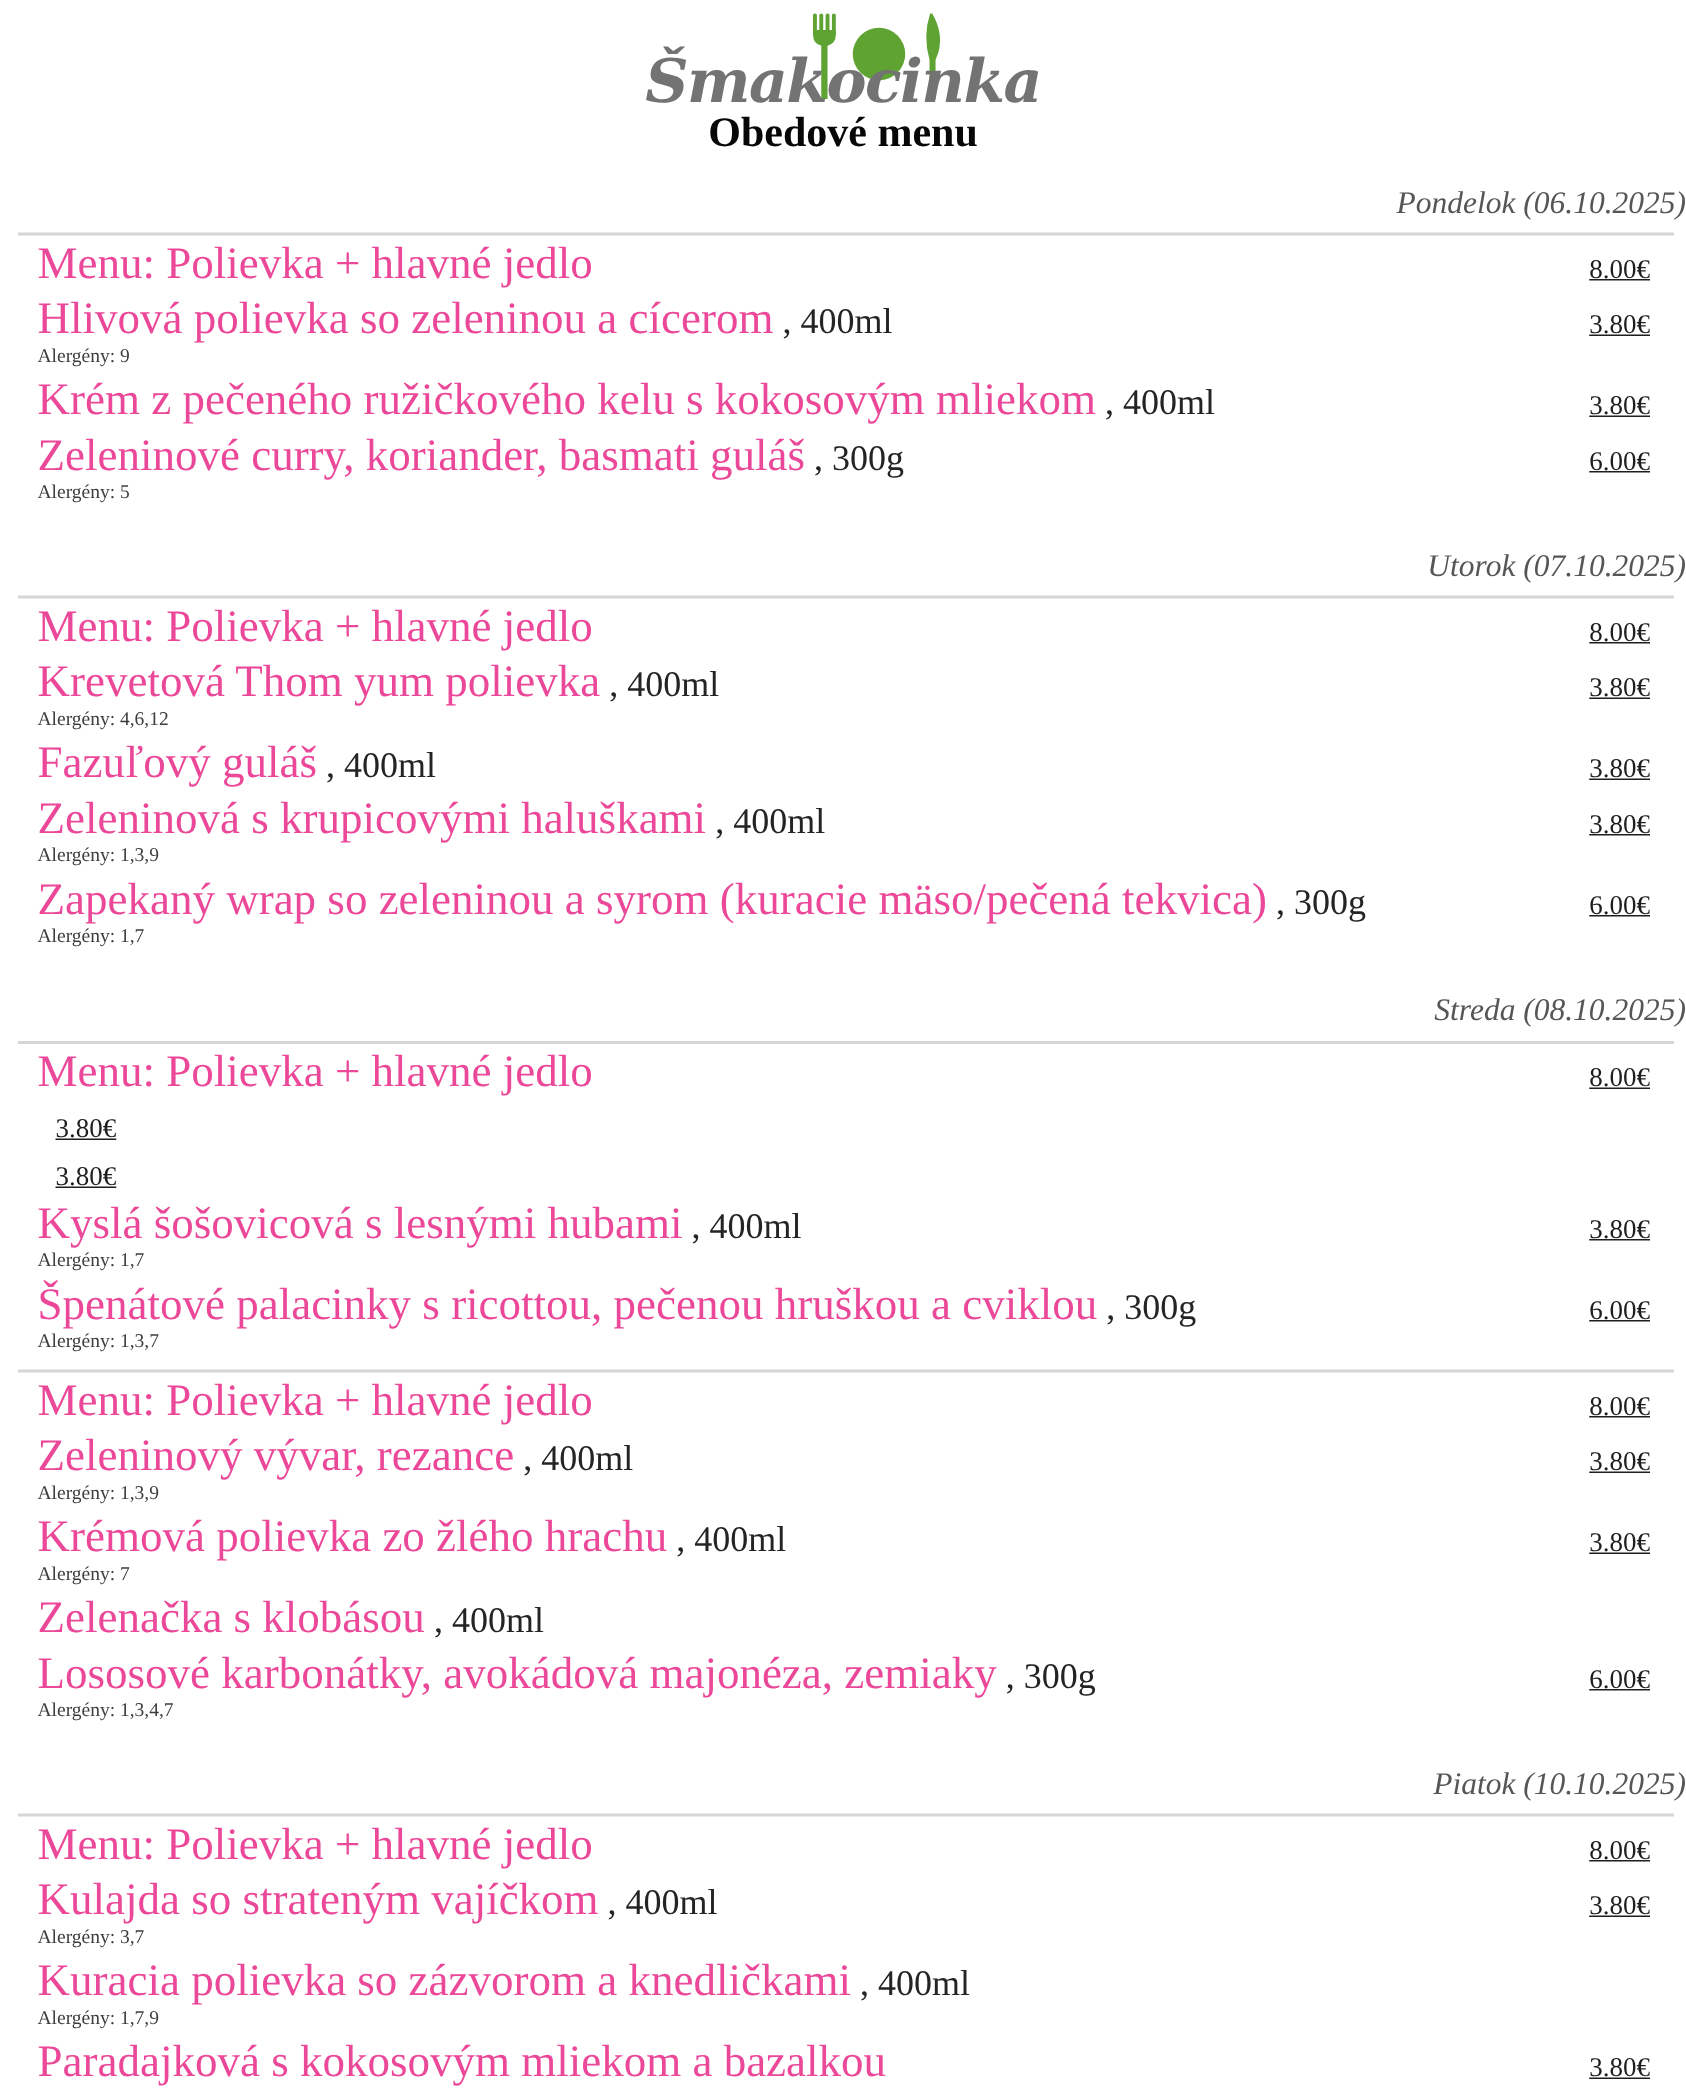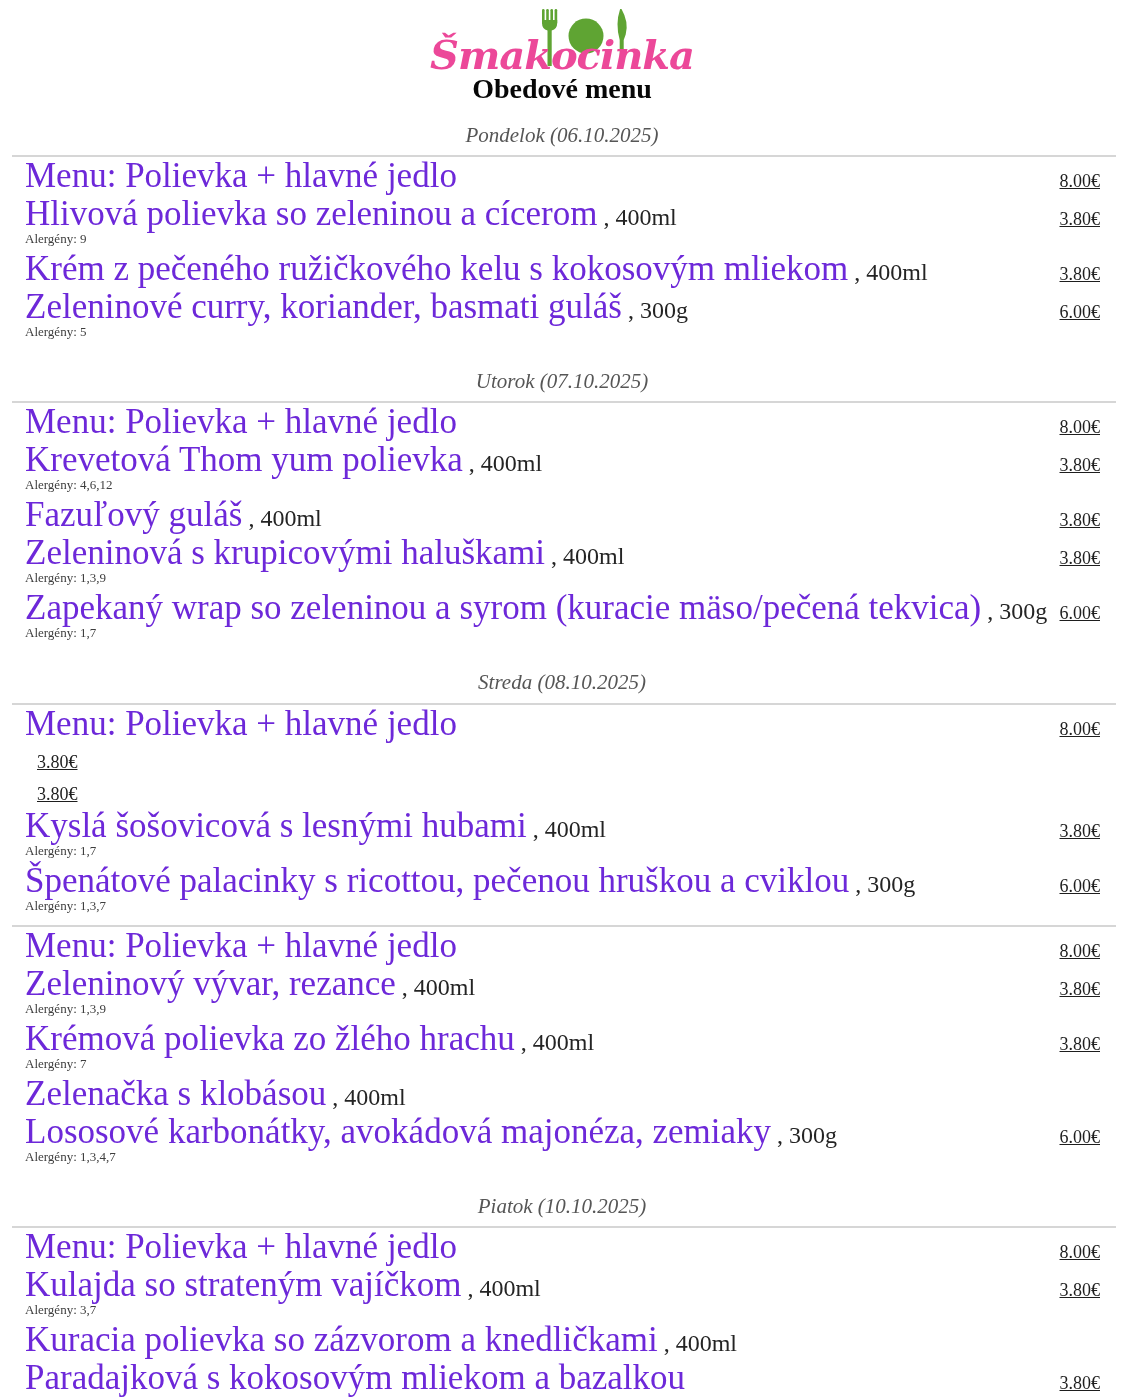--- a/index.html
+++ b/index.html
@@ -6,35 +6,35 @@
   body{font-family:"Liberation Serif",serif;color:#1e1e1e;-webkit-font-smoothing:antialiased;}
   .page{width:1124px;margin:0 auto;box-sizing:border-box;padding-top:8px;background:#fff;}
 
   
   .masthead{text-align:center;}
   .logo{position:relative;display:inline-block;padding-top:27px;line-height:1;}
   .logo-icon{position:absolute;top:0;left:50%;margin-left:-28px;z-index:0;}
   .logo-text{
     position:relative;z-index:1;
     font-family:"DejaVu Serif",serif;font-style:italic;font-weight:bold;
-    font-size:40px;letter-spacing:-1px;color:#ec4899;
+    font-size:40px;letter-spacing:-1px;color:#737373;
   }
   .menu-title{margin:-2px 0 0;font-size:28px;line-height:1.15;font-weight:bold;color:#070707;}
 
   
   .day-heading{
-    margin:18px 0 8px;text-align:center;
+    margin:18px 0 8px;text-align:right;
     font-size:21px;font-style:italic;font-weight:normal;
     color:#565656;line-height:1.15;
   }
   .rule{border:0;border-top:2px solid #d6d6d6;margin:0 8px 0 12px;height:0;}
   .rows{padding:3px 24px 5px 25px;}
   .row{display:flex;justify-content:space-between;align-items:baseline;line-height:32px;}
   .cell-name{min-width:0;}
-  .name{font-size:35px;color:#6d28d9;}
+  .name{font-size:30px;color:#ec4899;}
   .portion{font-size:24px;color:#242424;margin-left:6px;white-space:nowrap;}
   .price{font-size:18px;color:#1e1e1e;white-space:nowrap;padding-left:12px;text-decoration:underline;}
   .allergens{font-size:13px;line-height:13px;margin:-4px 0 8px;color:#3d3d3d;}
 </style>
 </head>
 <body>
 
 <div class="page">
 
   <header class="masthead">
@@ -174,20 +174,21 @@
         <div class="price">8.00€</div>
       </div>
       <div class="row">
         <div class="cell-name"><span class="name">Kulajda so strateným vajíčkom</span><span class="portion">, 400ml</span></div>
         <div class="price">3.80€</div>
       </div>
       <div class="allergens">Alergény: 3,7</div>
       <div class="row">
         <div class="cell-name"><span class="name">Kuracia polievka so zázvorom a knedličkami</span><span class="portion">, 400ml</span></div>
       </div>
+      <div class="allergens">Alergény: 1,7,9</div>
       <div class="row">
         <div class="cell-name"><span class="name">Paradajková s kokosovým mliekom a bazalkou</span></div>
         <div class="price">3.80€</div>
       </div>
 
     </div>
   </section>
 
 </div>
 

